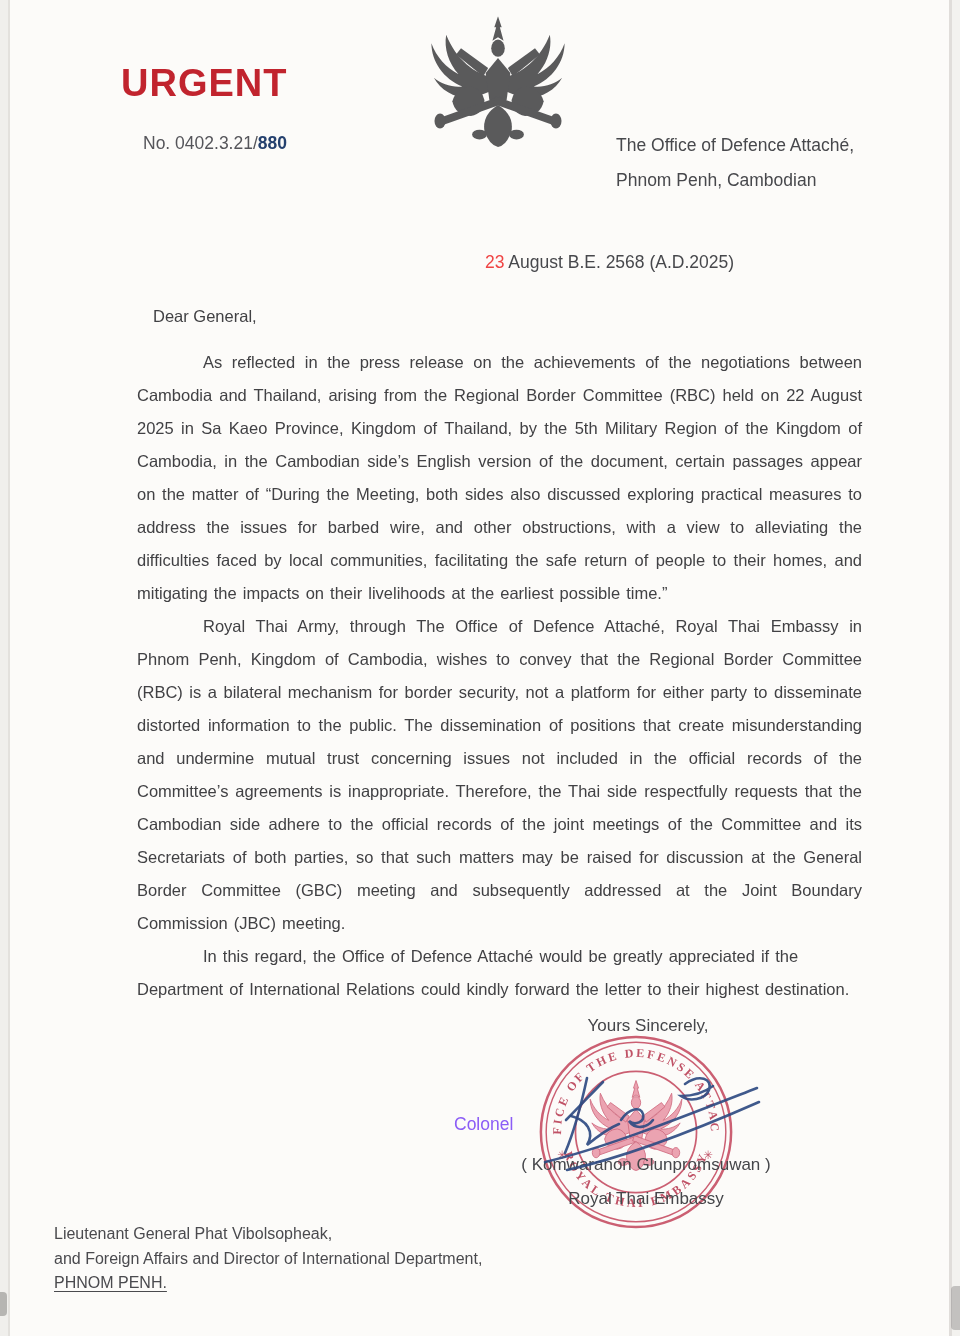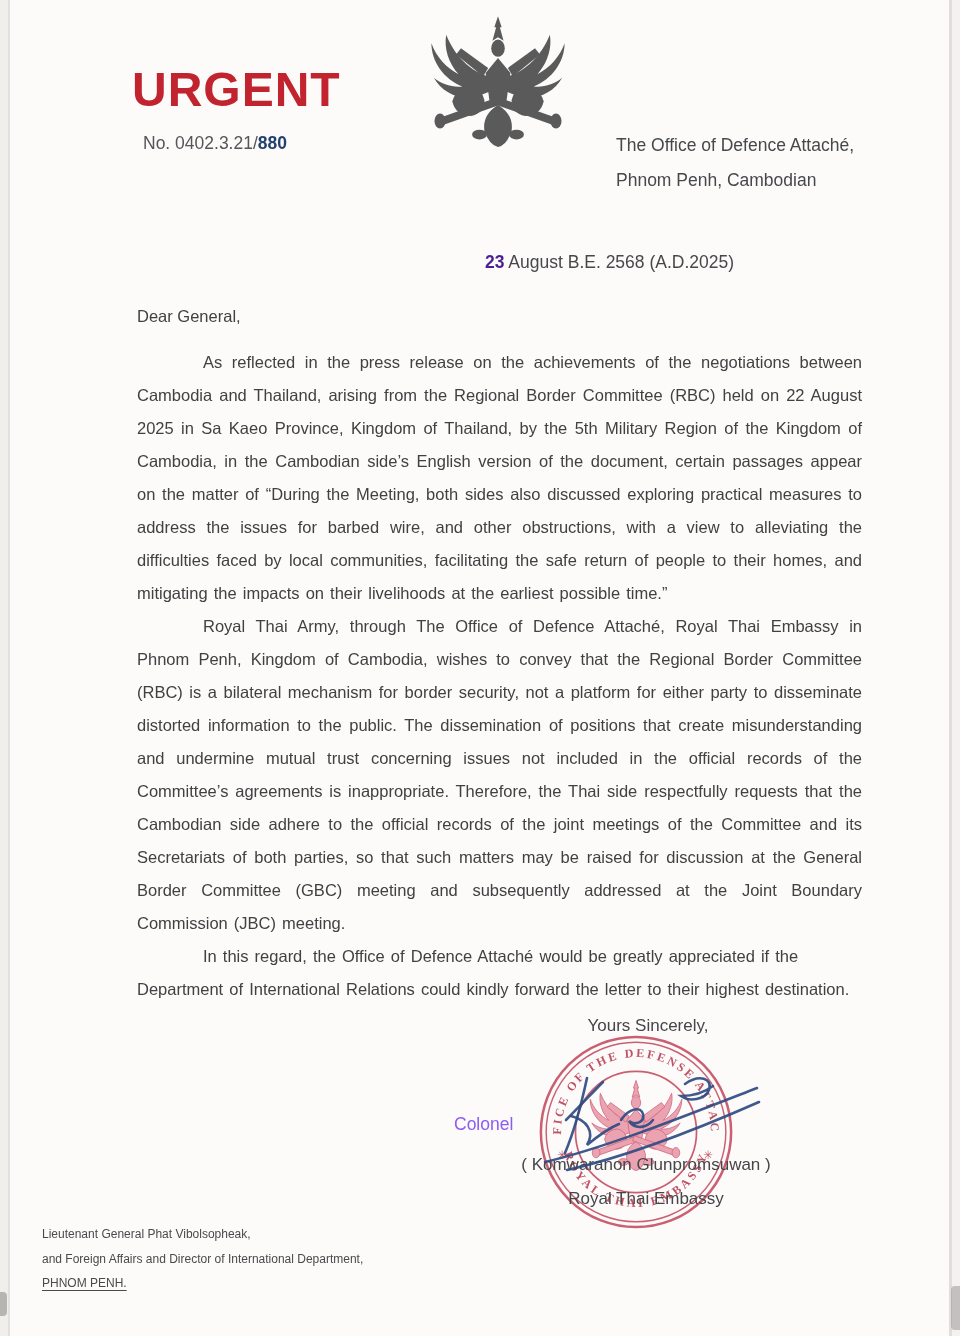--- a/index.html
+++ b/index.html
@@ -10,56 +10,56 @@
   }
   
   .gutter-left{position:absolute;left:0;top:0;width:8px;height:100%;background:#f0efec;}
   .edge-left{position:absolute;left:8px;top:0;width:2px;height:100%;background:#dedcd8;opacity:.85;}
   .gutter-right{position:absolute;left:952px;top:0;width:8px;height:100%;background:#f3f2ef;}
   .edge-right{position:absolute;left:949px;top:0;width:3px;height:100%;background:#d8d6d2;opacity:.8;}
   .nick-bl{position:absolute;left:0;top:1292px;width:7px;height:24px;background:#6f6e6c;opacity:.45;border-radius:0 4px 4px 0;}
   .nick-br{position:absolute;left:951px;top:1286px;width:9px;height:44px;background:#7a7977;opacity:.4;border-radius:4px 0 0 4px;}
 
   .urgent{
-    position:absolute;left:132px;top:62px;
-    font-size:48px;font-weight:700;letter-spacing:1px;color:#c1242e;
+    position:absolute;left:121px;top:62px;
+    font-size:38px;font-weight:700;letter-spacing:1px;color:#c1242e;
   }
   .emblem-top{position:absolute;left:424px;top:14px;width:148px;height:140px;}
   .emblem-top use{fill:#49494b;opacity:.9;}
 
   .refno{position:absolute;left:143px;top:133px;font-size:17.5px;color:#55555a;}
   .refno .num{color:#24406e;font-weight:700;}
 
   .addr{position:absolute;left:616px;top:128px;font-size:17.5px;line-height:35px;color:#47484c;}
   .dateline{position:absolute;left:485px;top:252px;font-size:17.5px;color:#47484c;}
-  .dateline .day{color:#4c1d95;font-weight:700;}
+  .dateline .day{color:#ef4444;font-weight:400;}
 
   .body-text{position:absolute;left:137px;top:300px;width:725px;font-size:16.5px;line-height:33px;color:#414144;}
-  .salutation{margin:0 0 13px 0;}
+  .salutation{margin:0 0 13px 16px;}
   .body-text p{
     margin:0;text-align:justify;text-indent:66px;word-spacing:1.5px;
   }
   .body-text p:last-child{text-align:left;}
   .body-text p.justify-last{text-align:justify;}
 
   .closing{position:absolute;left:528px;top:1016px;width:240px;text-align:center;font-size:17px;color:#45464a;z-index:3;}
 
   .seal{position:absolute;left:538px;top:1034px;width:196px;height:196px;z-index:1;}
   .seal .ring{fill:none;stroke:#cb5f72;}
   .seal .arc-text{fill:#c05266;font-family:"Liberation Serif",serif;font-weight:700;}
   .seal .star{fill:#c05266;font-size:12px;}
   .seal use{fill:#eb9fae;stroke:#cd647a;stroke-width:1;opacity:.95;}
 
   .signature{position:absolute;left:535px;top:1050px;width:240px;height:135px;z-index:4;}
   .signature path{fill:none;stroke:#2f4b82;stroke-width:2.6;stroke-linecap:round;opacity:.92;}
 
   .rank{position:absolute;left:454px;top:1114px;font-size:17.5px;color:#8b5cf6;z-index:3;}
   .signer{position:absolute;left:496px;top:1148px;width:300px;text-align:center;font-size:17px;line-height:34px;color:#45464a;z-index:3;}
 
-  .recipient{position:absolute;left:42px;top:1222px;font-size:12px;line-height:24.5px;color:#4a4a4e;}
+  .recipient{position:absolute;left:54px;top:1222px;font-size:16px;line-height:24.5px;color:#4a4a4e;}
   .recipient .underline{text-decoration:underline;text-underline-offset:3px;}
 </style>
 </head>
 <body>
 
 <div class="sheet">
 
   <svg width="0" height="0" style="position:absolute" aria-hidden="true">
     <symbol id="garuda" viewBox="0 0 120 110">
       <path d="M57 50 C41 47 26 35 18 15 C16 26 20 38 28 47 C18 42 10 33 6 22 C6 37 16 51 31 57 C23 58 14 55 8 50 C14 61 27 68 41 66 L56 60 Z"></path>

